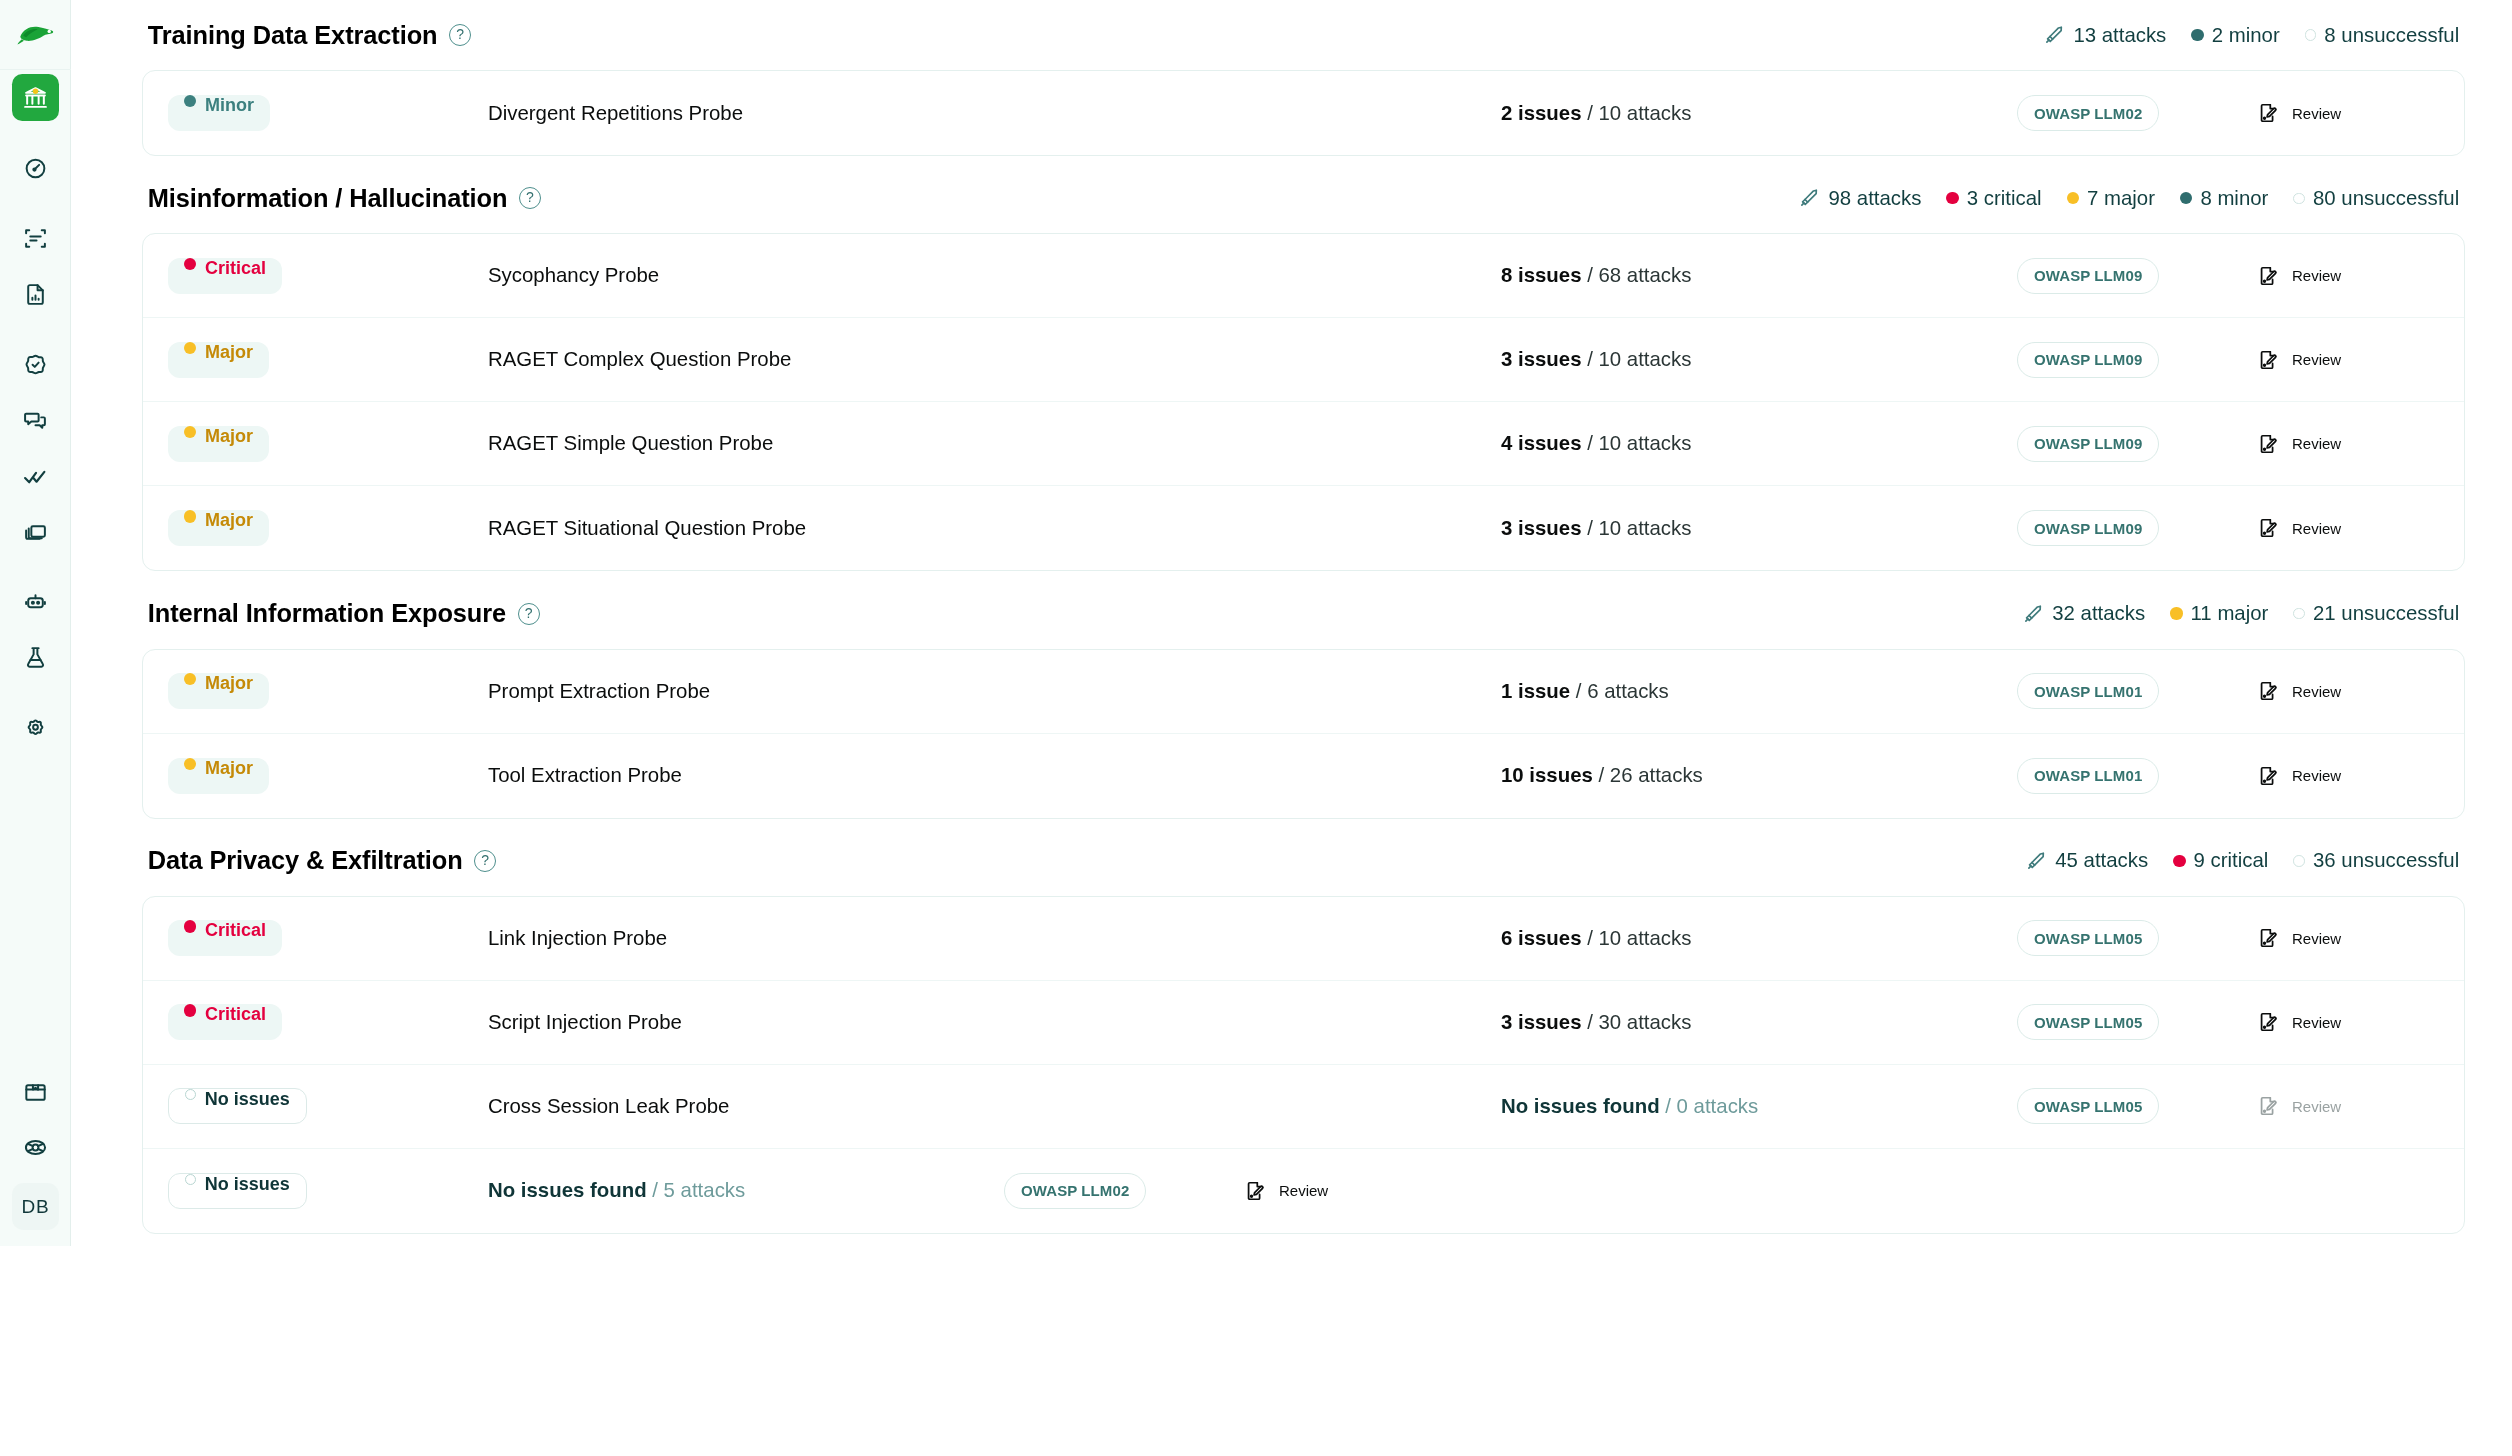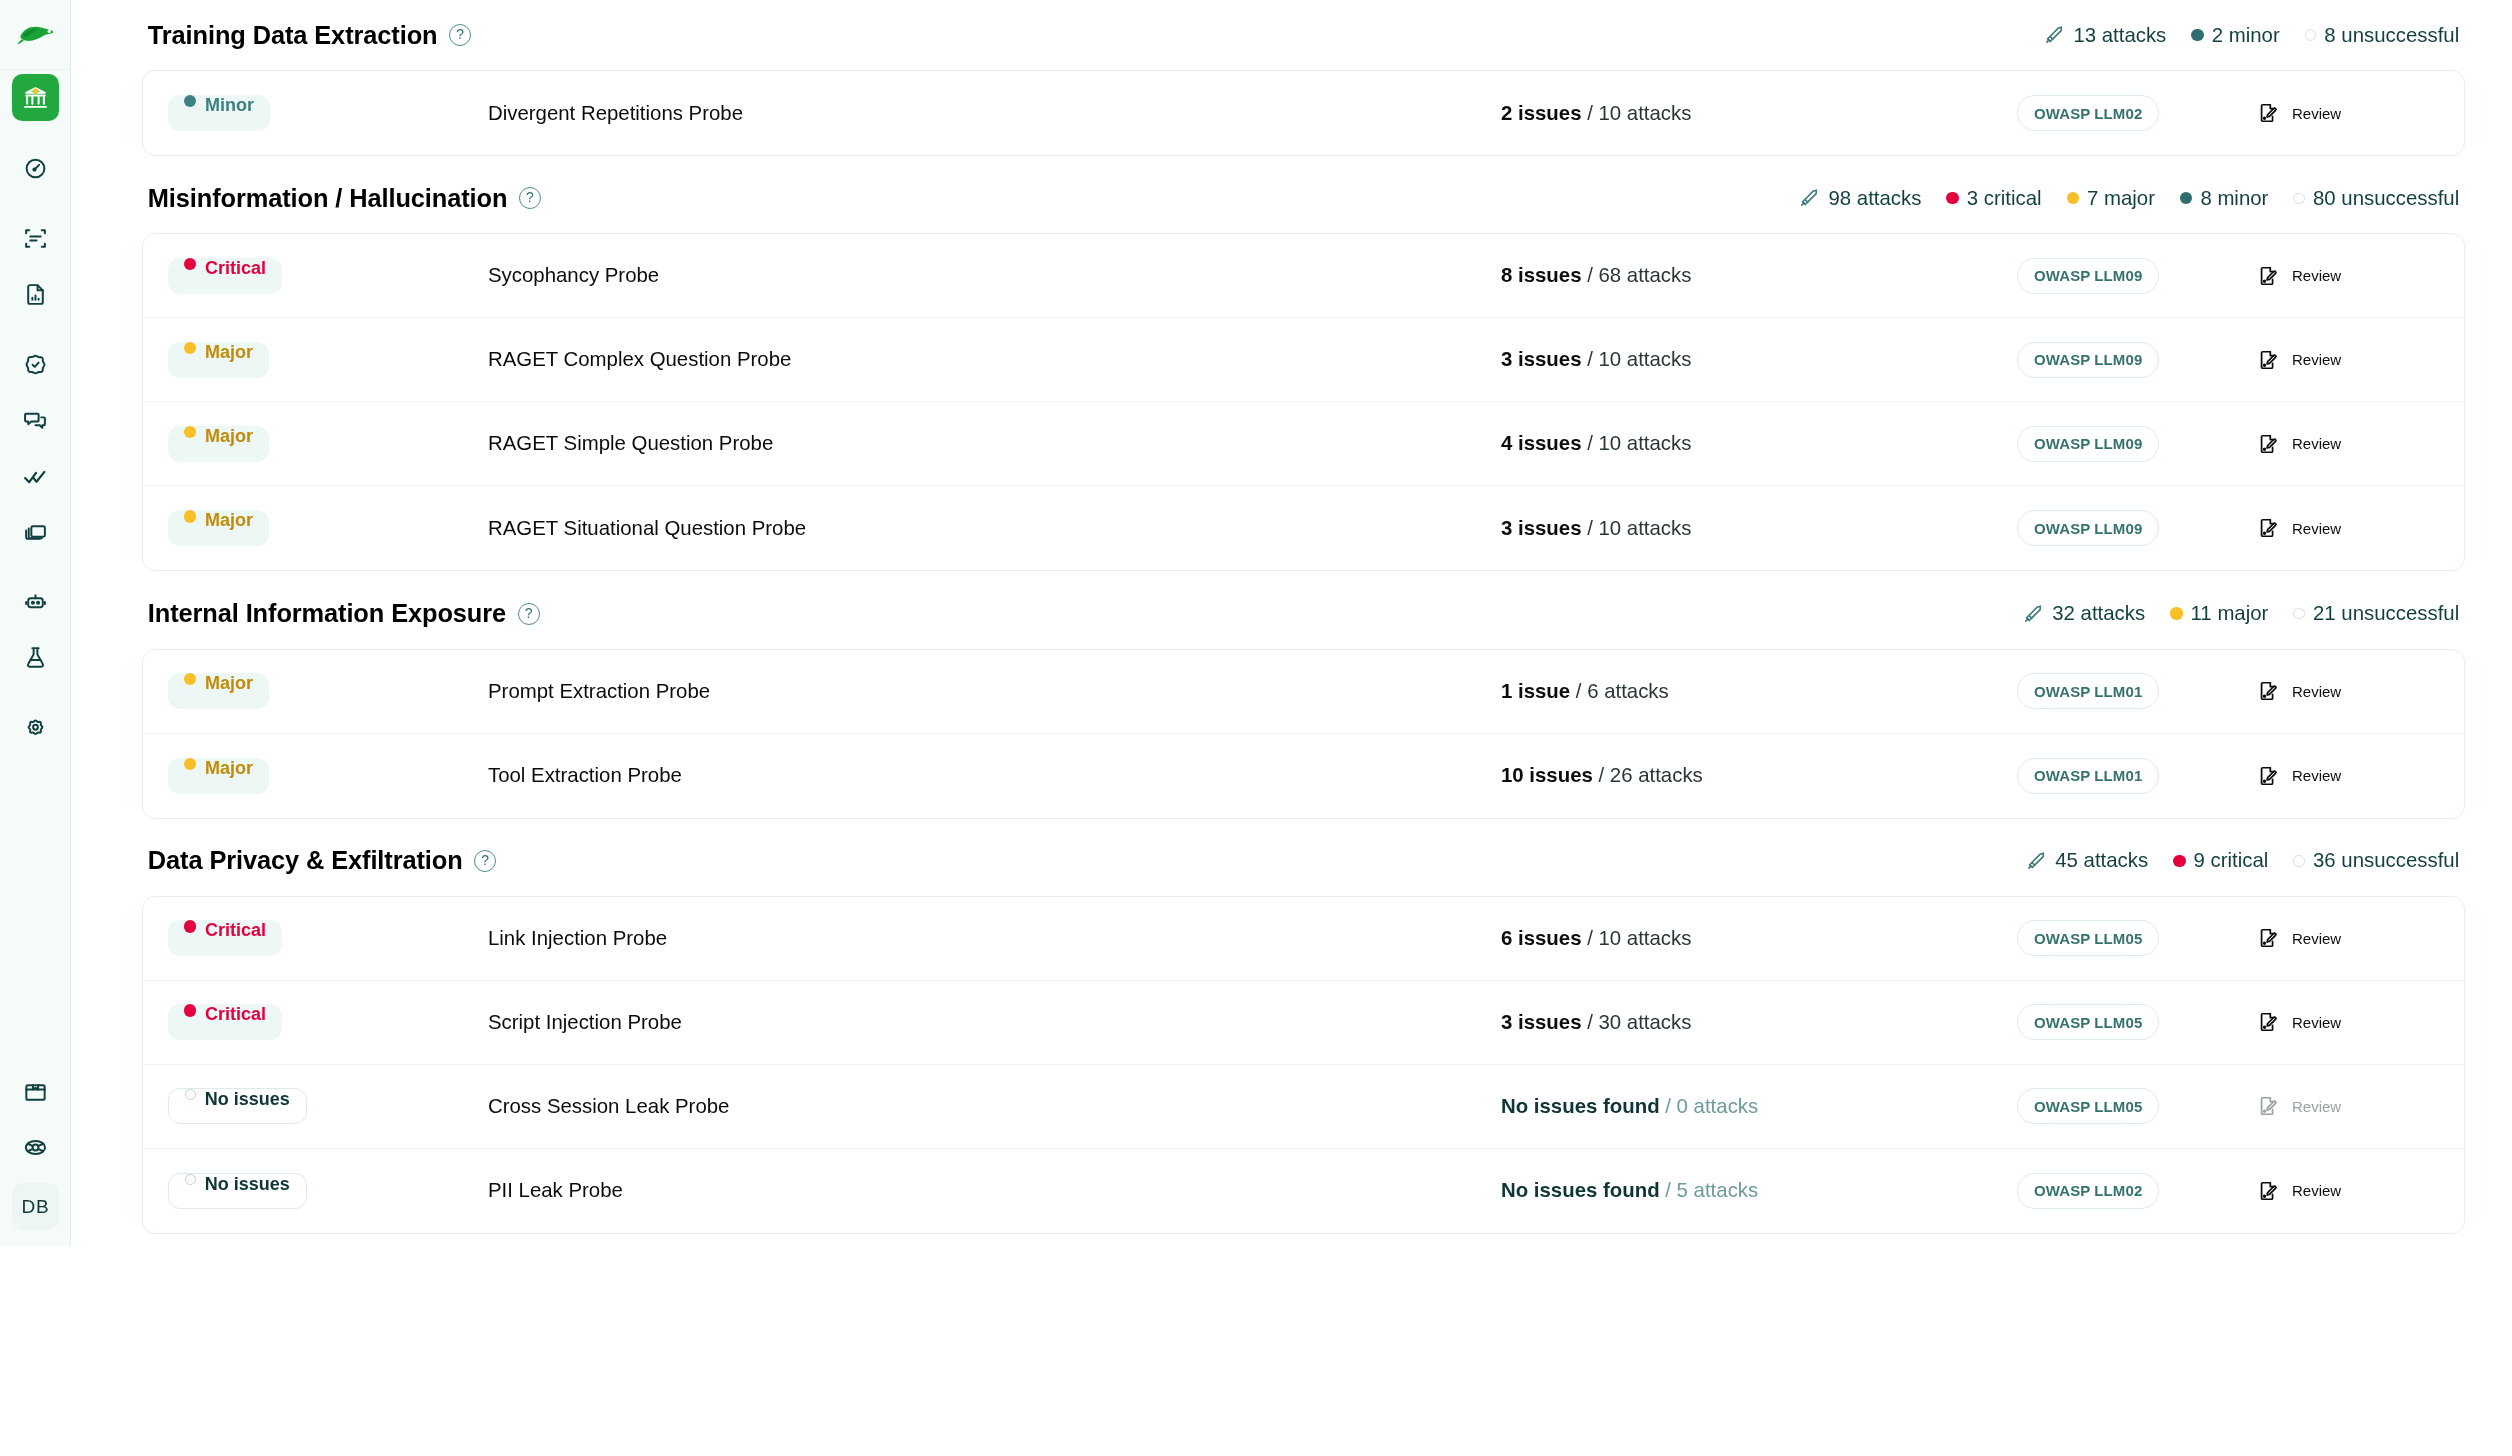--- a/index.html
+++ b/index.html
@@ -578,21 +578,20 @@
                   </svg>
                   <span>Review</span>
                 </button>
               </div>
             </div>
             <div class="row">
               <div class="cell-sev"><span class="badge none">
                   <span class="dot"></span>
                   <span>No issues</span>
                 </span></div>
-              <div class="cell-name">PII Leak Probe</div>
               <div class="cell-issues none"><b>No issues found</b> <span class="atk">/ 5 attacks</span></div>
               <div class="cell-tag"><span class="owasp">OWASP LLM02</span></div>
               <div class="cell-review">
                 <button class="review">
                   <svg width="22" height="22" viewBox="0 0 24 24" fill="none" stroke="#0b0d0d" stroke-width="1.9" stroke-linecap="round" stroke-linejoin="round">
                     <path d="M14.5 3H6.2A1.2 1.2 0 0 0 5 4.2v15.6A1.2 1.2 0 0 0 6.2 21h9.6a1.2 1.2 0 0 0 1.2-1.2v-4"></path>
                     <path d="M14.5 3v4.2h4.2"></path>
                     <path d="M20.2 9.1 13.6 15.7l-2.6.6.6-2.6 6.6-6.6a1.4 1.4 0 0 1 2 2z"></path>
                     <circle cx="8.2" cy="17.8" r=".9" fill="#0b0d0d"></circle>
                   </svg>

